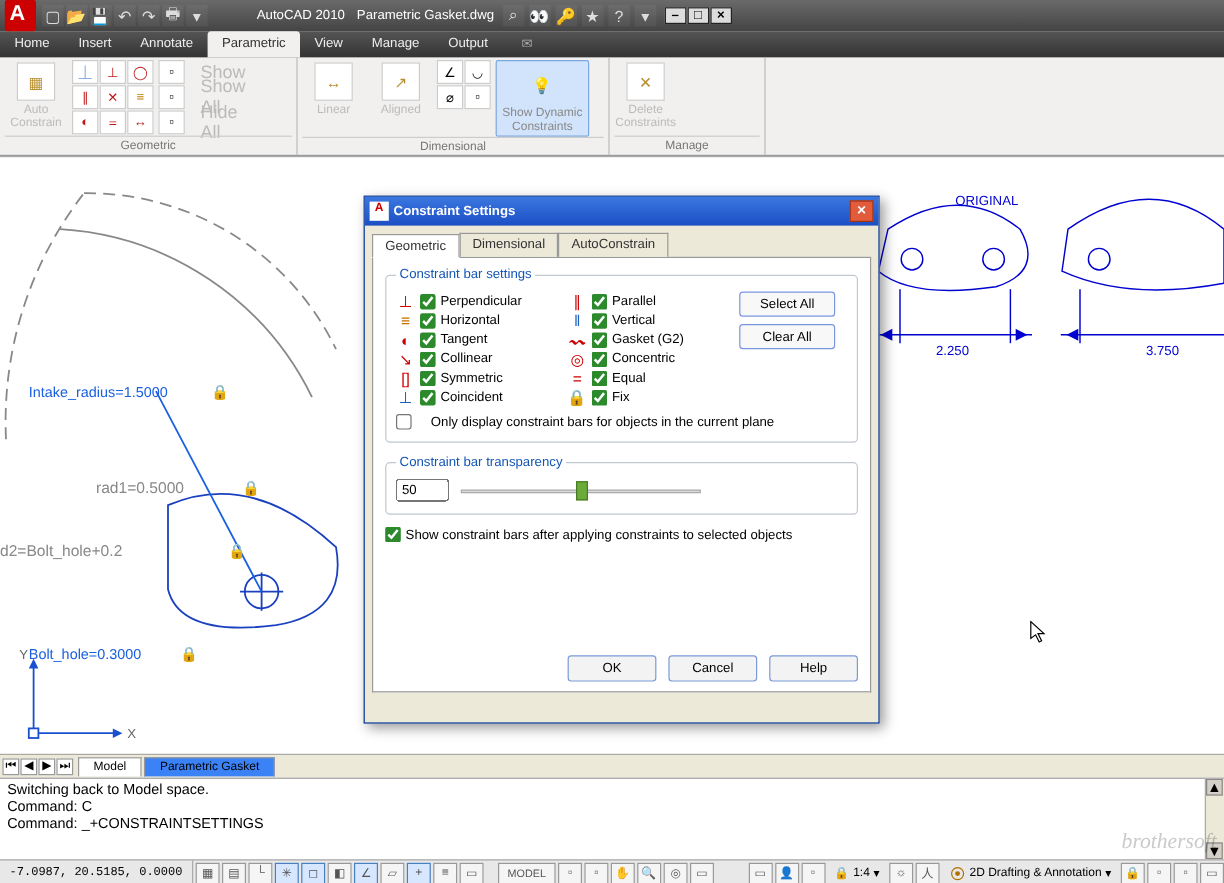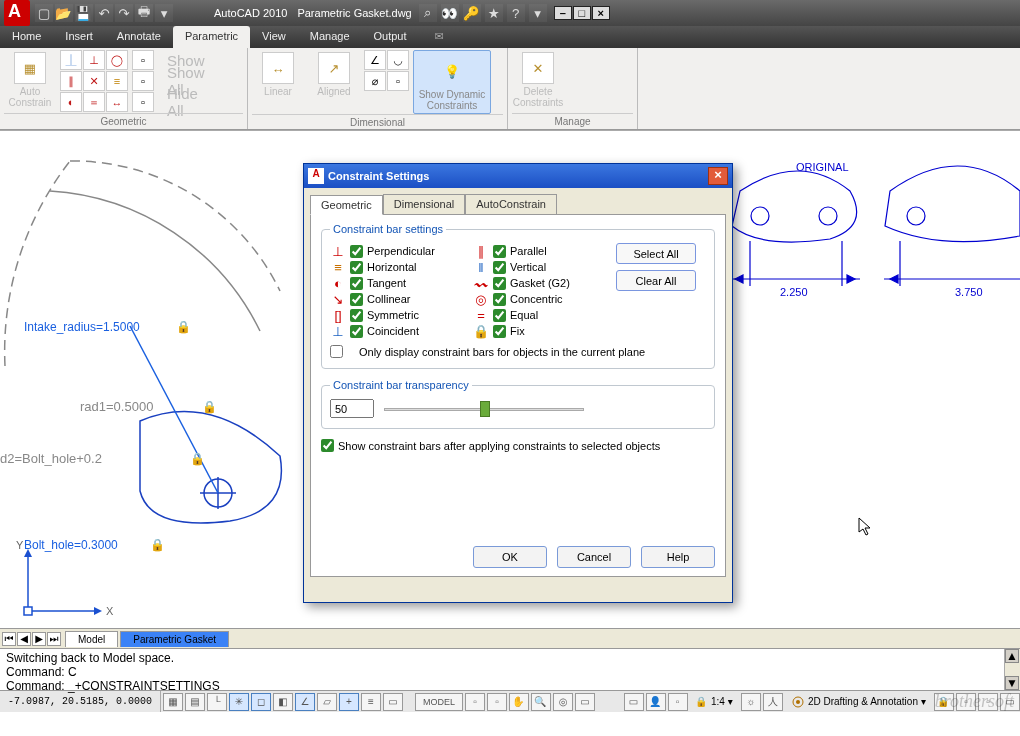--- a/index.html
+++ b/index.html
@@ -42,21 +42,21 @@
   .canvas svg{position:absolute;left:0;top:0;}
 
   
   .modeltabs{height:20px;background:#ece9d8;border-top:1px solid #999;display:flex;align-items:center;font-size:10px;}
   .modeltabs .nav{display:flex;gap:1px;padding:0 2px;}
   .modeltabs .nav span{width:14px;height:14px;border:1px solid #999;background:#fff;text-align:center;line-height:12px;}
   .modeltabs .mtab{padding:2px 12px;border:1px solid #999;border-bottom:none;background:#fff;margin-left:2px;}
   .modeltabs .mtab.inactive{background:#3b82f6;}
 
   
-  .cmd{height:42px;background:#fff;border-top:1px solid #999;font:12px "Courier New",monospace;padding:2px 6px;position:relative;}
+  .cmd{height:68px;background:#fff;border-top:1px solid #999;font:12px "Courier New",monospace;padding:2px 6px;position:relative;}
   .cmd .sbar{position:absolute;right:0;top:0;width:16px;height:100%;background:#ece9d8;border-left:1px solid #aaa;}
   .cmd .sbar span{display:block;width:14px;height:14px;background:#d4d0c8;border:1px solid #888;text-align:center;line-height:12px;}
 
   
   .status{height:22px;background:#e8e8e8;border-top:1px solid #999;display:flex;align-items:center;font-size:10px;gap:2px;}
   .status .coord{padding:0 8px;border-right:1px solid #aaa;height:100%;display:flex;align-items:center;font-family:"Courier New",monospace;}
   .status .sbtn{width:20px;height:18px;border:1px solid #999;background:#f5f5f5;display:flex;align-items:center;justify-content:center;color:#555;}
   .status .sbtn.on{background:#d6e7ff;border-color:#4a80c0;}
   .status .spacer{flex:1;}
   .status .ws{padding:0 6px;font-size:10px;display:flex;align-items:center;gap:3px;}

